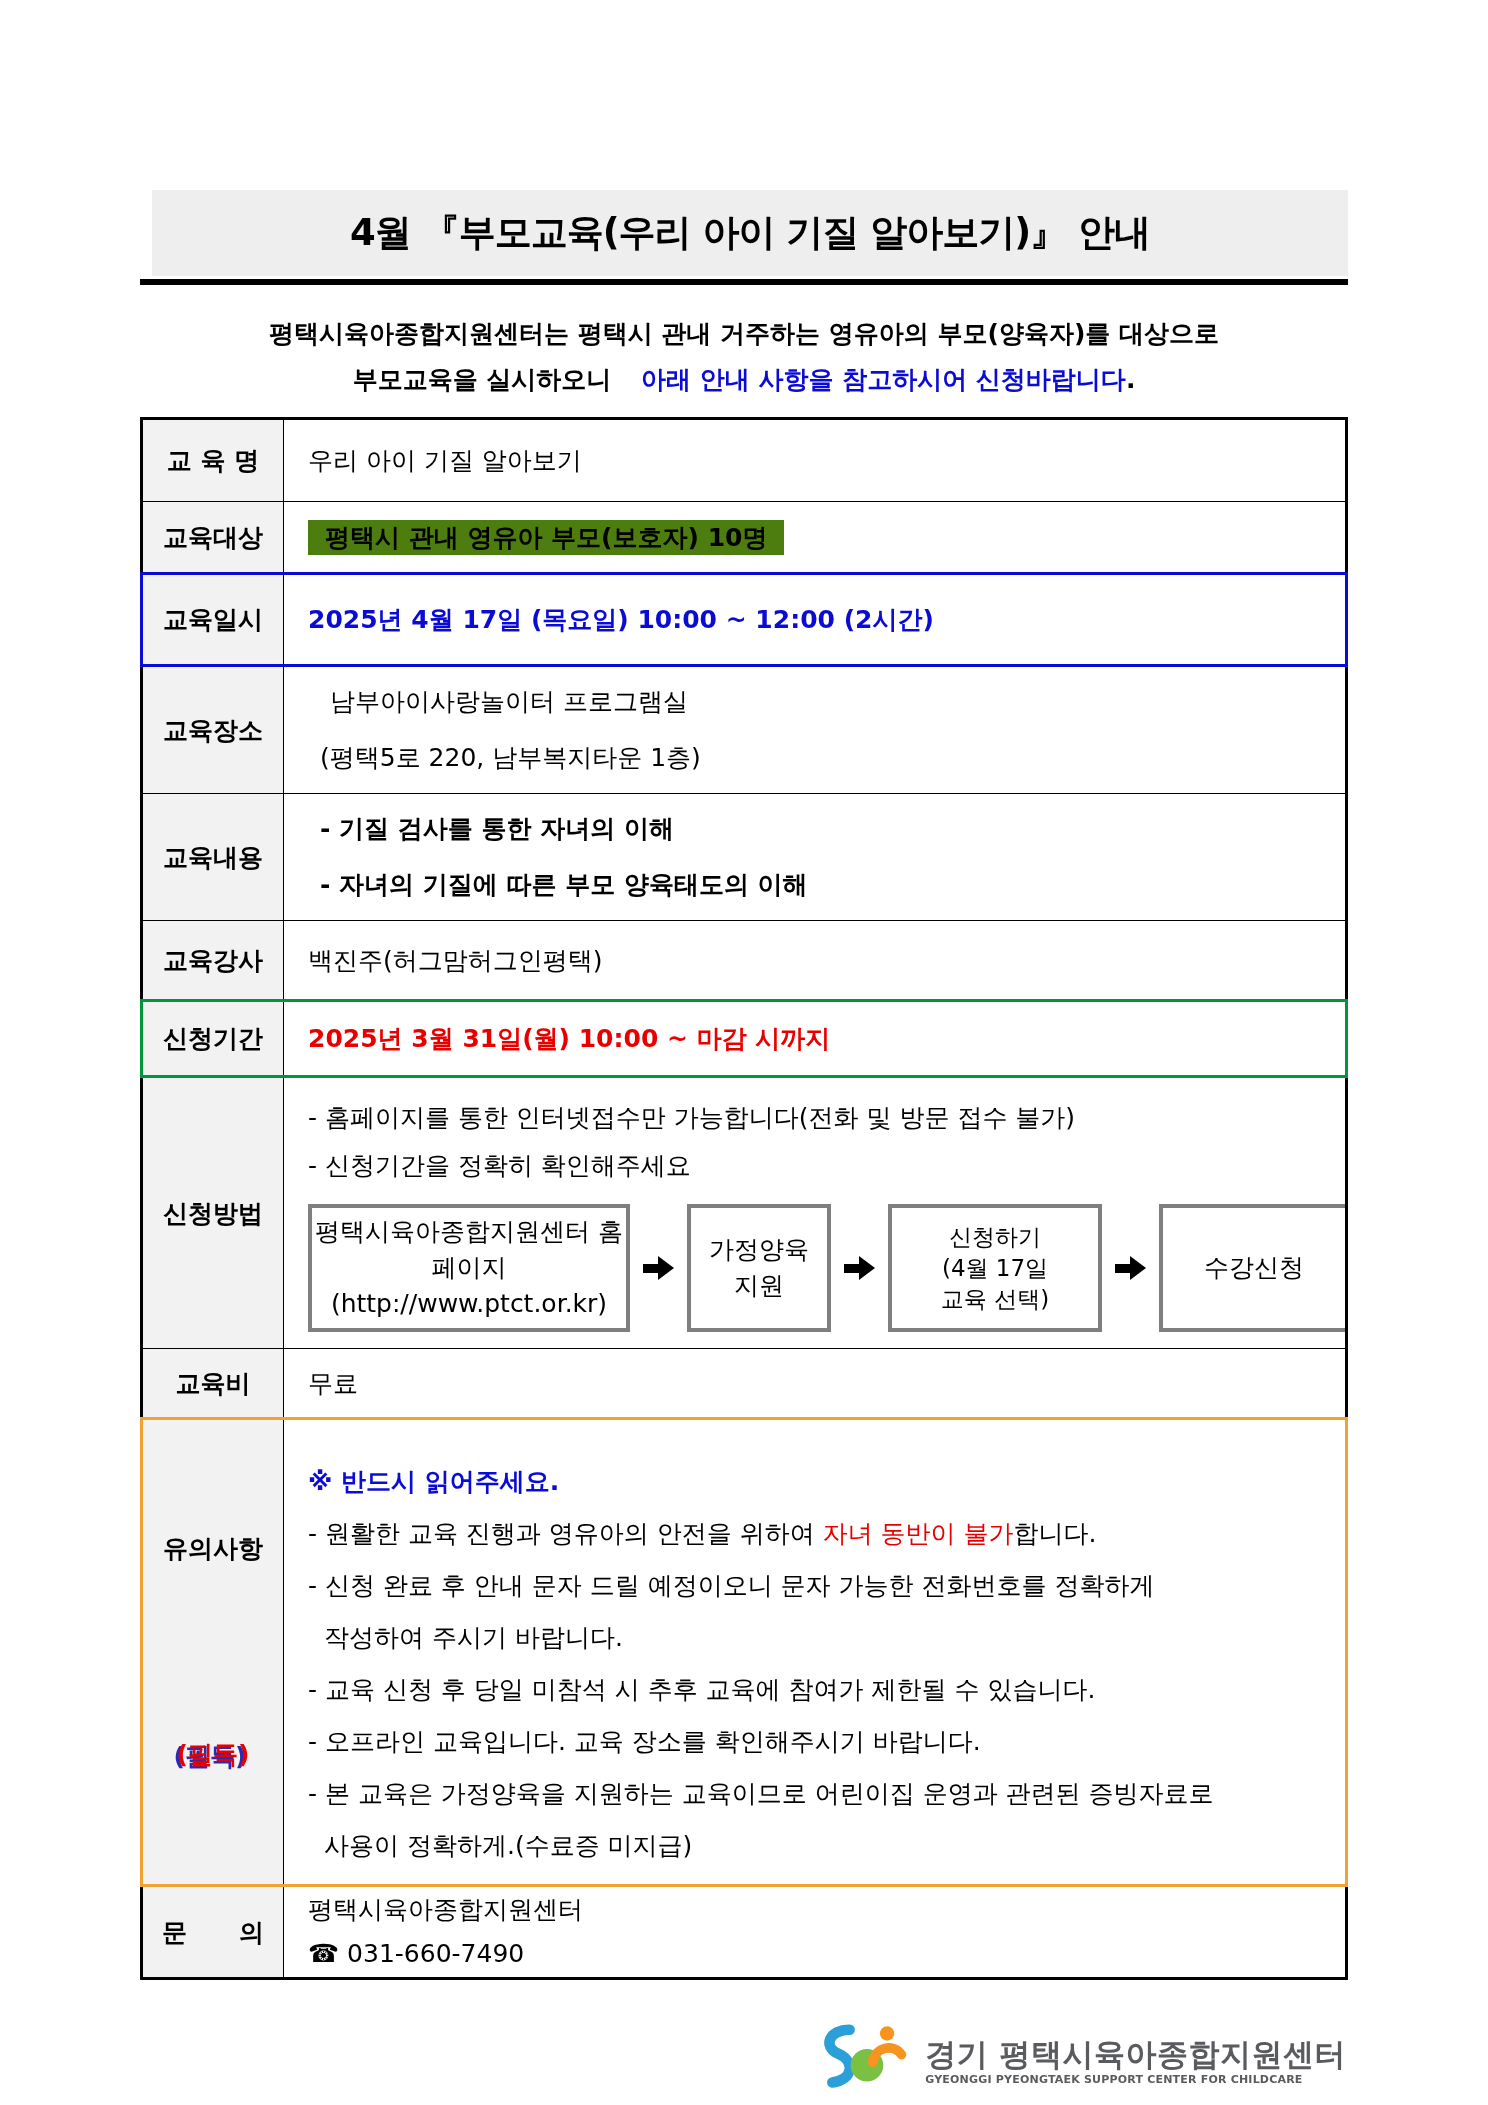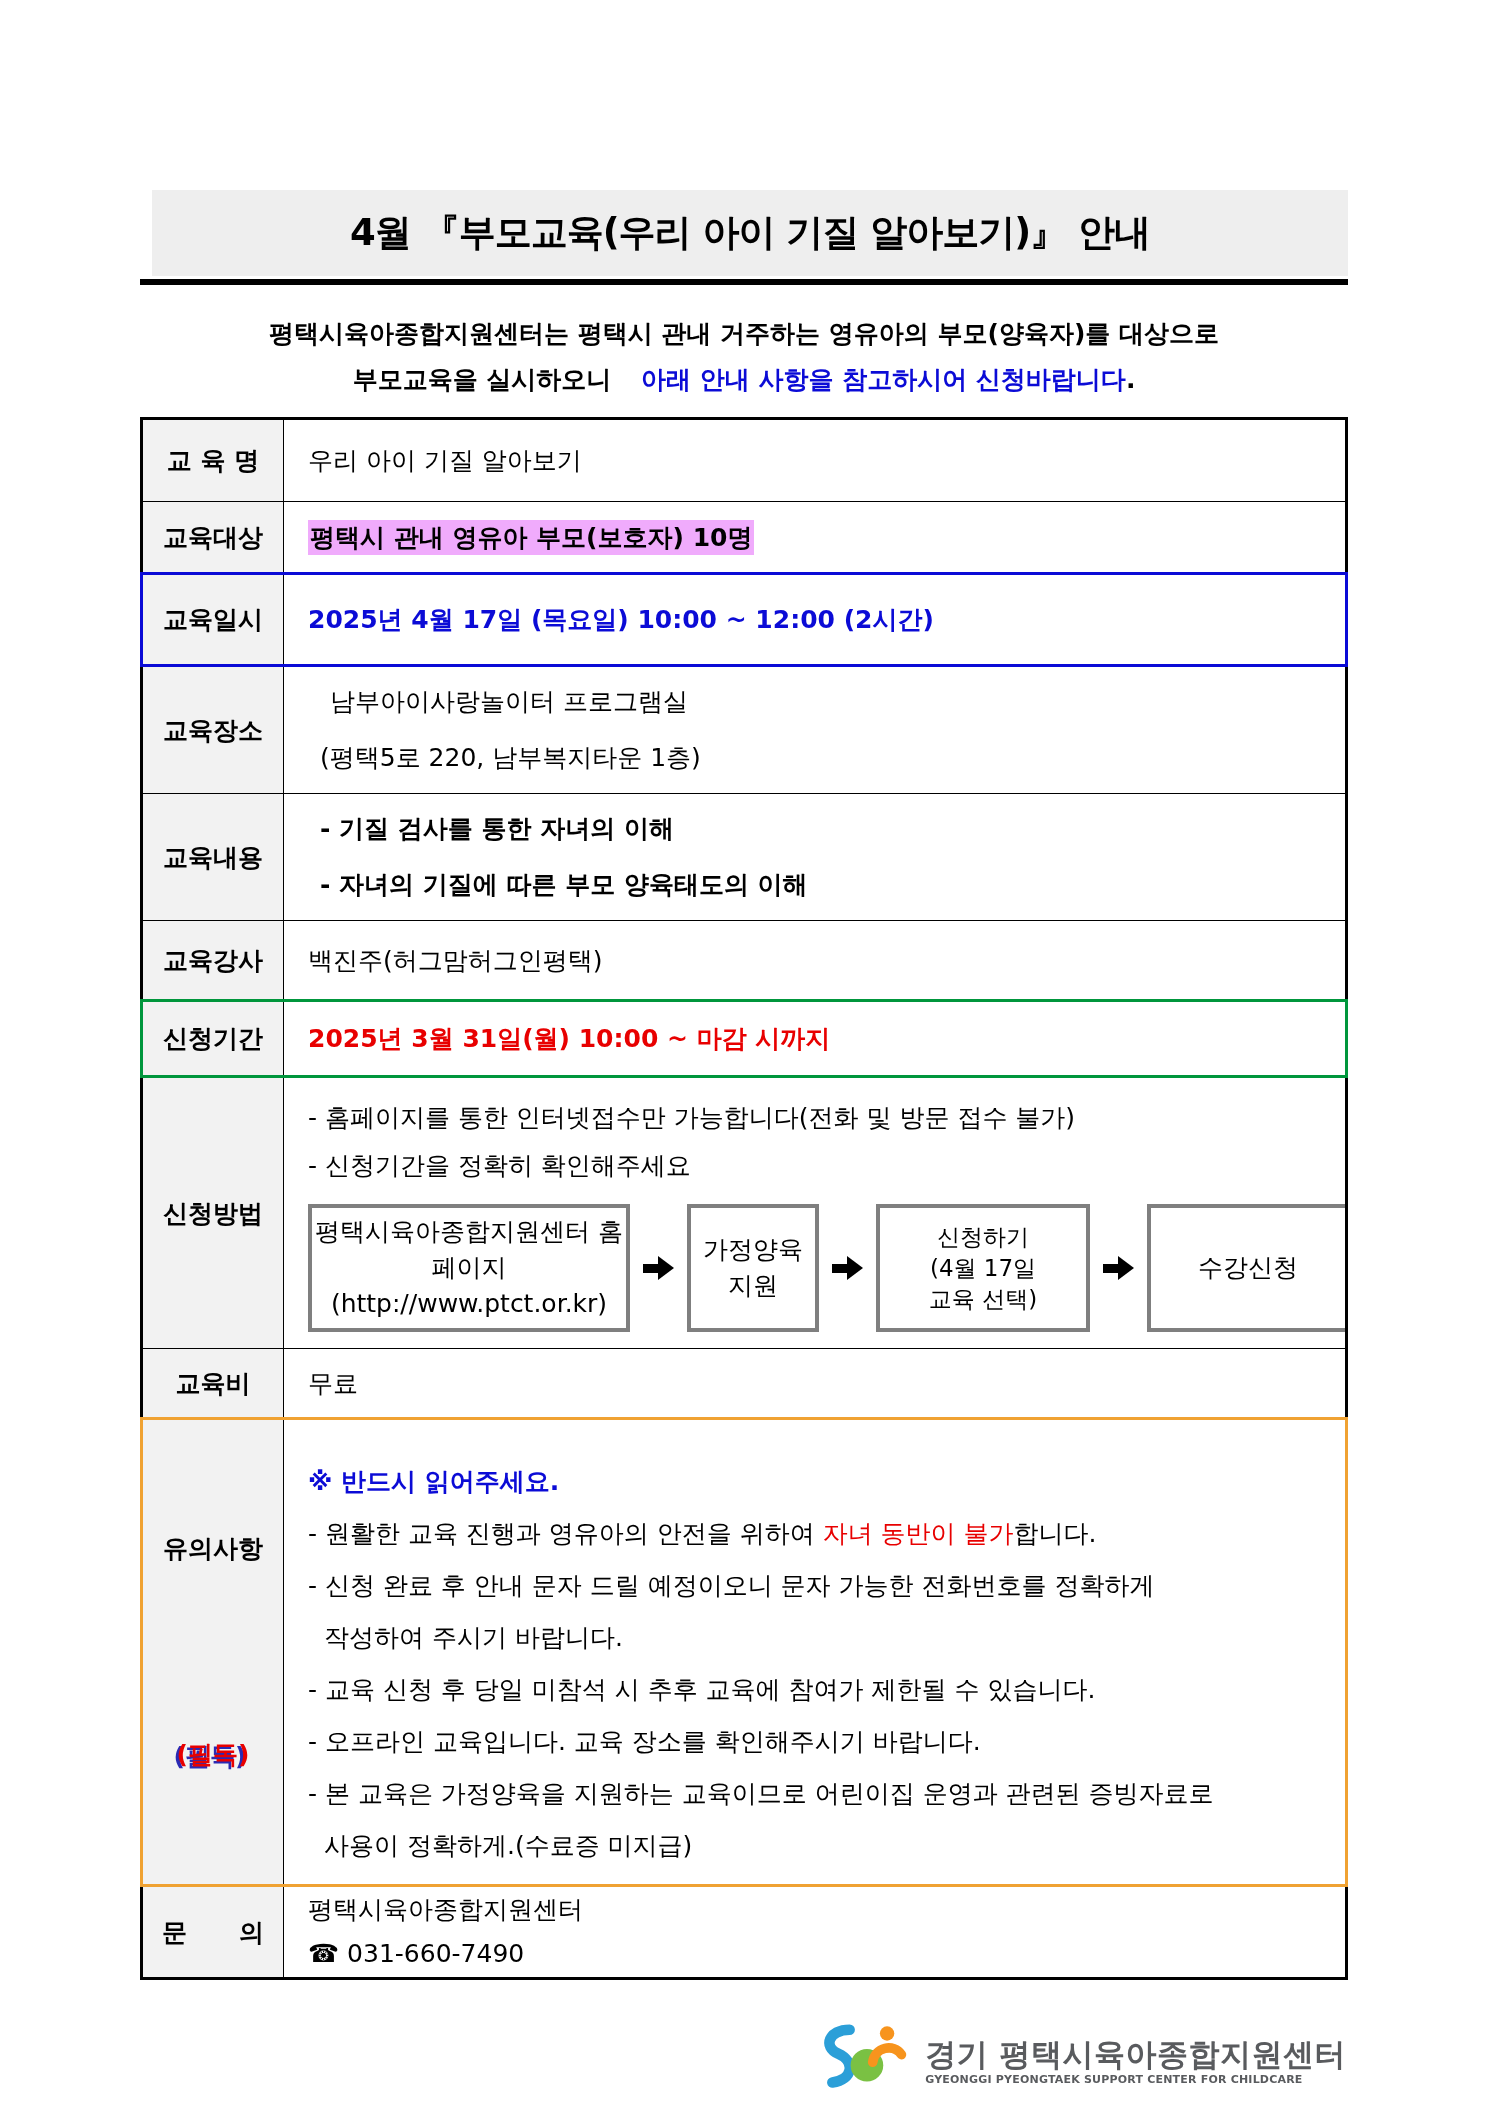--- a/index.html
+++ b/index.html
@@ -34,40 +34,40 @@
   }
   td.value{padding-left:24px;}
   tr.r1{height:83px;} tr.r2{height:72px;} tr.r3{height:92px;} tr.r4{height:100px;}
   tr.r5{height:112px;} tr.r6{height:80px;} tr.r7{height:76px;} tr.r8{height:262px;}
   tr.r9{height:70px;} tr.r10{height:460px;} tr.r11{height:88px;}
 
   tr.border-blue{border:3px solid #0b0bd6;}
   tr.border-green{border:3px solid #00963c;}
   tr.border-orange{border:3px solid #f0a232;}
 
-  .highlight{background:#f0abfc;font-weight:bold;padding:3px 2px;}
+  .highlight{background:#4d7c0f;font-weight:bold;padding:3px 17px;}
   .text-blue{color:#0b0bd6;font-weight:bold;}
   .text-red{color:#e80000;font-weight:bold;}
   .red-inline{color:#e80000;}
   .bold{font-weight:bold;}
 
   .two-line p{margin:12px;line-height:44px;}
   .indent1{text-indent:10px;}
 
   
   td.value-apply{padding:16px 0 16px 24px;}
   .apply-bullets p{margin:0;line-height:48px;}
   .flow{display:flex;align-items:stretch;margin-top:14px;height:128px;}
   .flow-box{
     border:4px solid #7f7f7f;display:flex;flex-direction:column;
     justify-content:center;align-items:center;text-align:center;
     box-sizing:border-box;line-height:36px;
   }
   .fb1{width:322px;}
-  .fb2{width:132px;}
+  .fb2{width:144px;}
   .fb3{width:214px;font-size:23px;line-height:31px;}
   .fb4{flex:1;border-right:none;}
   .flow-arrow{align-self:center;display:flex;align-items:center;margin:0 13px;}
   .arrow-stem{width:15px;height:9px;background:#000;}
   .arrow-head{width:0;height:0;border-top:12px solid transparent;border-bottom:12px solid transparent;border-left:16px solid #000;}
 
   
   td.notice-cell{padding:36px 12px 12px 24px;vertical-align:middle;}
   .notice-cell p{margin:0;line-height:52px;}
   .notice-heading{color:#0b0bd6;font-weight:bold;}

